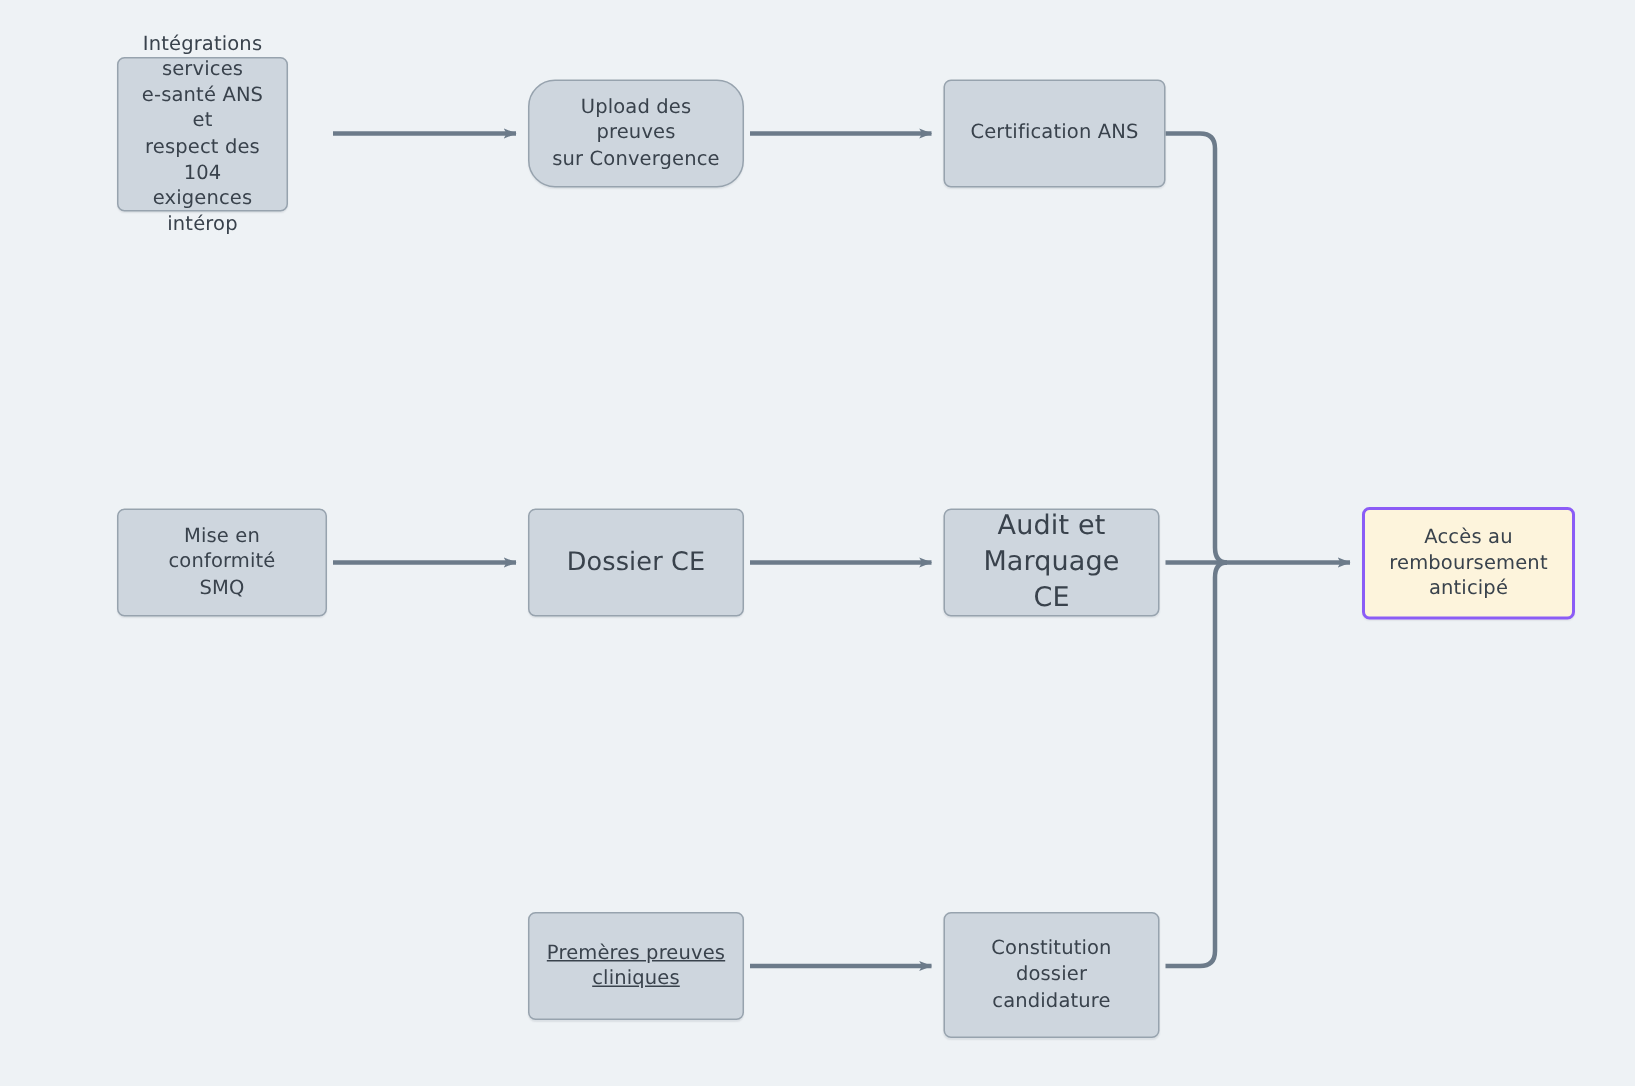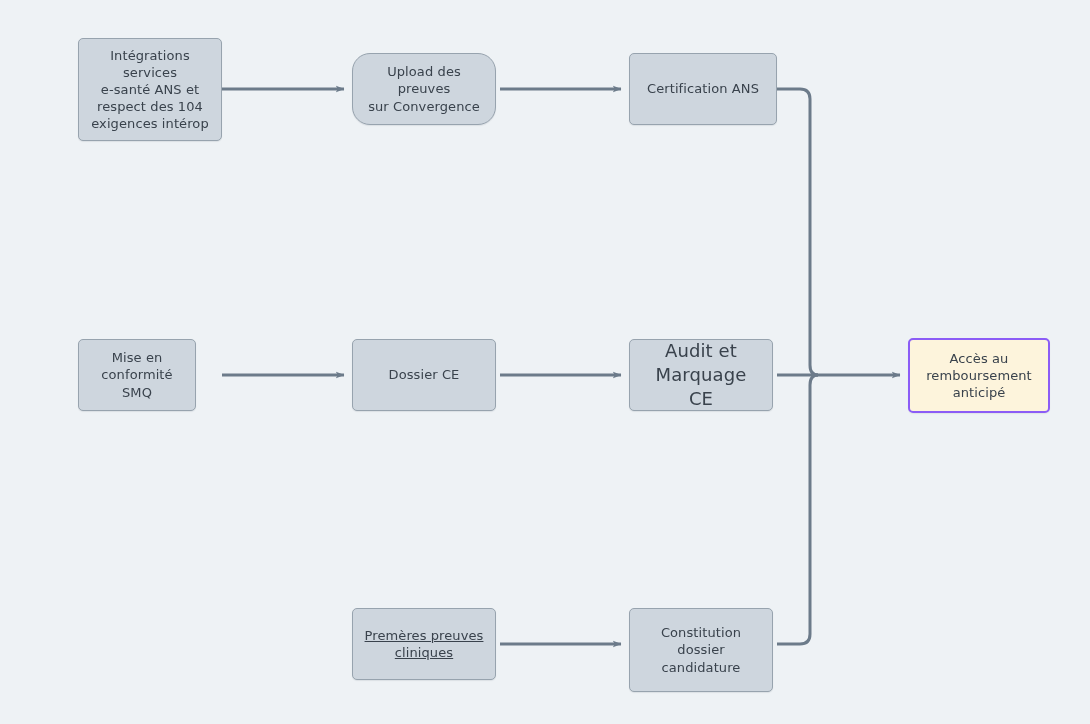--- a/index.html
+++ b/index.html
@@ -75,30 +75,30 @@
         <path d="M 500 375 L 621 375" fill="none" stroke="#6c7b8a" stroke-width="3" stroke-linecap="butt" marker-end="url(#arrowhead)"></path>
         <path d="M 500 644 L 621 644" fill="none" stroke="#6c7b8a" stroke-width="3" stroke-linecap="butt" marker-end="url(#arrowhead)"></path>
         <path d="M 777 89 L 800 89 Q 810 89 810 99 L 810 365 Q 810 375 818 375" fill="none" stroke="#6c7b8a" stroke-width="3" stroke-linecap="butt"></path>
         <path d="M 777 375 L 810 375" fill="none" stroke="#6c7b8a" stroke-width="3" stroke-linecap="butt"></path>
         <path d="M 777 644 L 800 644 Q 810 644 810 634 L 810 385 Q 810 375 818 375" fill="none" stroke="#6c7b8a" stroke-width="3" stroke-linecap="butt"></path>
         <path d="M 810 375 L 900 375" fill="none" stroke="#6c7b8a" stroke-width="3" stroke-linecap="butt" marker-end="url(#arrowhead)"></path>
       </g>
   </svg>
 
   <div id="nodes">
-      <div class="node process" style="left: 78px; top: 38px; width: 144px; height: 103px; font-size: 13px;"><span class="node-label">Intégrations services
+      <div class="node process" style="left: 78px; top: 38px; width: 114px; height: 103px; font-size: 13px;"><span class="node-label">Intégrations services
 e-santé ANS et
 respect des 104
 exigences intérop</span></div>
       <div class="node process" style="left: 352px; top: 53px; width: 144px; height: 72px; font-size: 13px; border-radius: 18px;"><span class="node-label">Upload des preuves
 sur Convergence</span></div>
       <div class="node process" style="left: 629px; top: 53px; width: 148px; height: 72px; font-size: 13px;"><span class="node-label">Certification ANS</span></div>
-      <div class="node process" style="left: 78px; top: 339px; width: 118px; height: 72px; font-size: 13px;"><span class="node-label">Mise en conformité
+      <div class="node process" style="left: 78px; top: 339px; width: 140px; height: 72px; font-size: 13px;"><span class="node-label">Mise en conformité
 SMQ</span></div>
-      <div class="node process" style="left: 352px; top: 339px; width: 144px; height: 72px; font-size: 13px;"><span class="node-label">Dossier CE</span></div>
+      <div class="node process" style="left: 352px; top: 339px; width: 144px; height: 72px; font-size: 17px;"><span class="node-label">Dossier CE</span></div>
       <div class="node process" style="left: 629px; top: 339px; width: 144px; height: 72px; font-size: 18px;"><span class="node-label">Audit  et Marquage
 CE</span></div>
       <div class="node process" style="left: 352px; top: 608px; width: 144px; height: 72px; font-size: 13px; text-decoration: underline;"><span class="node-label">Premères preuves
 cliniques</span></div>
       <div class="node process" style="left: 629px; top: 608px; width: 144px; height: 84px; font-size: 13px;"><span class="node-label">Constitution dossier
 candidature</span></div>
       <div class="node goal" style="left: 908px; top: 338px; width: 142px; height: 75px; font-size: 13px;"><span class="node-label">Accès au
 remboursement
 anticipé</span></div>
     </div>

